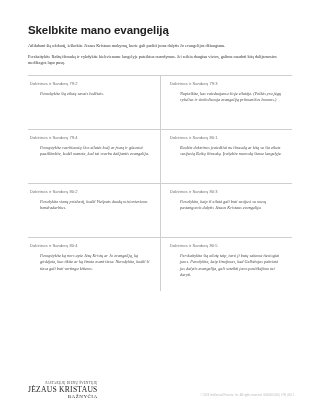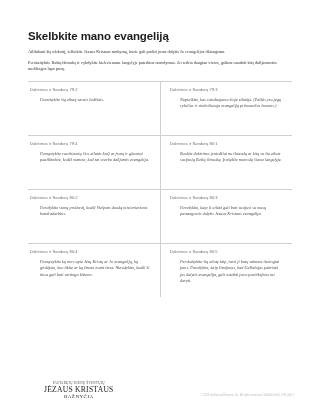--- a/index.html
+++ b/index.html
@@ -26,21 +26,21 @@
   }
 
   
   .doc-title {
     font-family: "Liberation Sans", "DejaVu Sans", sans-serif;
     font-weight: bold;
     font-size: 11.5px;
     line-height: 13px;
     color: #1d1d1d;
     letter-spacing: -0.1px;
-    margin: 6px 0 6px 0;
+    margin: 0 0 6px 0;
   }
   .intro {
     font-family: "Liberation Serif", "DejaVu Serif", serif;
     font-size: 4.3px;
     line-height: 6.6px;
     color: #333333;
     margin: 0;
     text-align: left;
   }
   .intro p {
@@ -87,23 +87,23 @@
   
   .footer {
     position: absolute;
     left: 28px;
     right: 26px;
     bottom: 12px;
     height: 34px;
   }
   .logo {
     position: absolute;
-    left: 16px;
+    left: 0;
     bottom: 2px;
-    text-align: center;
+    text-align: right;
     color: #2b2b2b;
   }
   .logo-line-1 {
     font-family: "Liberation Serif", "DejaVu Serif", serif;
     font-size: 3.1px;
     line-height: 4px;
     letter-spacing: 0.35px;
     white-space: nowrap;
     color: #3d3d3d;
   }

